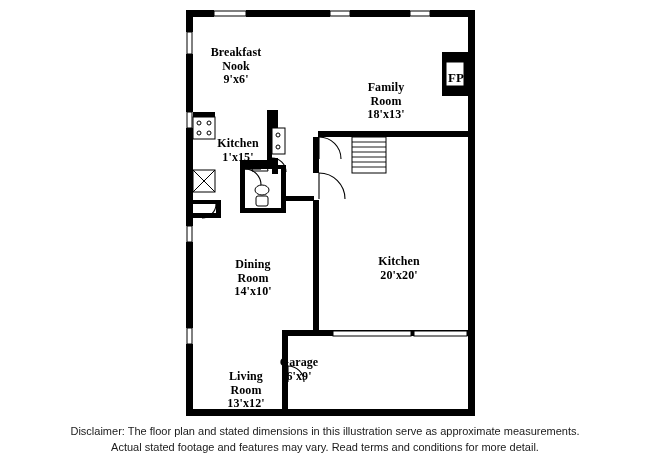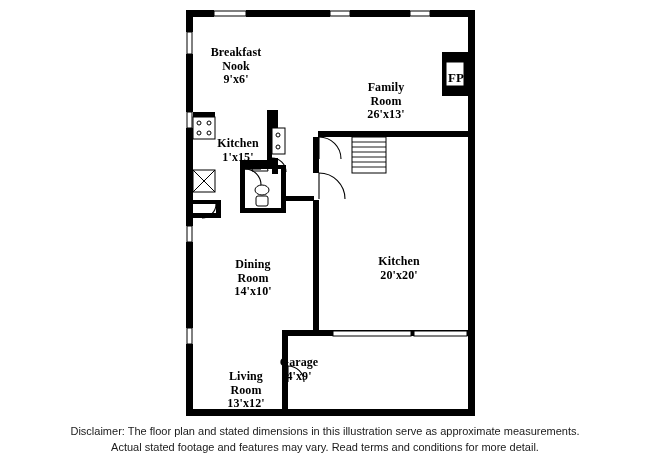--- a/index.html
+++ b/index.html
@@ -190,32 +190,32 @@
   </g>
 </svg>
 
 <div class="room-label" style="left:196px; top:33px; width:80px;">
   <span>Breakfast<br>Nook</span><br><span>9'x6'</span>
 </div>
 <div class="room-label" style="left:198px; top:124px; width:80px;">
   <span>Kitchen</span><br><span>1'x15'</span>
 </div>
 <div class="room-label" style="left:346px; top:68px; width:80px;">
-  <span>Family<br>Room</span><br><span>26'x13'</span>
+  <span>Family<br>Room</span><br><span>18'x13'</span>
 </div>
 <div class="room-label" style="left:213px; top:245px; width:80px;">
   <span>Dining<br>Room</span><br><span>14'x10'</span>
 </div>
 <div class="room-label" style="left:359px; top:242px; width:80px;">
   <span>Kitchen</span><br><span>20'x20'</span>
 </div>
 <div class="room-label" style="left:206px; top:357px; width:80px;">
   <span>Living<br>Room</span><br><span>13'x12'</span>
 </div>
 <div class="room-label" style="left:266px; top:343px; width:66px;">
-  <span>Garage</span><br><span>4'x9'</span>
+  <span>Garage</span><br><span>6'x9'</span>
 </div>
 <div class="fp-label" style="left:447px; top:70px; width:18px;">FP</div>
 
 <div class="disclaimer">
   <div>Disclaimer: The floor plan and stated dimensions in this illustration serve as approximate measurements.</div>
   <div>Actual stated footage and features may vary. Read terms and conditions for more detail.</div>
 </div>
 
 </body></html>

